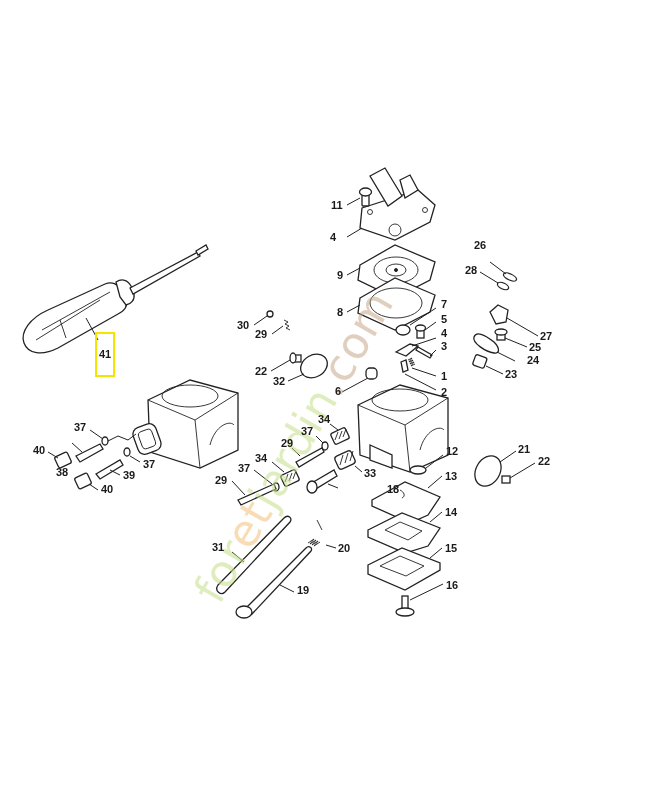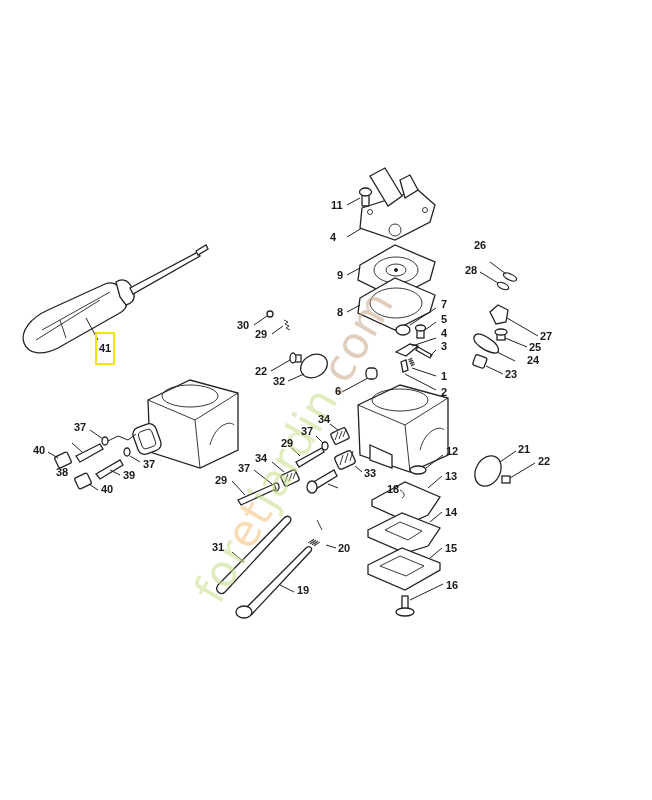--- a/index.html
+++ b/index.html
@@ -2,21 +2,21 @@
 <html><head>
   <meta charset="utf-8">
   <style>
     html, body { margin: 0; padding: 0; background: #ffffff; }
     body { width: 652px; height: 800px; position: relative; overflow: hidden;
            font-family: "Liberation Sans", sans-serif; }
     #canvas { position: absolute; left: 0; top: 0; width: 652px; height: 800px; }
     .callout { position: absolute; font-family: "Liberation Sans", sans-serif;
                font-weight: bold; font-size: 11px; color: #1a1a1a; line-height: 1;
                white-space: nowrap; }
-    .highlight { outline: 2px solid #f5e400; outline-offset: 1px; padding: 8px 1px; }
+    .highlight { outline: 2px solid #f5e400; outline-offset: 1px; padding: 14px 1px; }
     .watermark { position: absolute; font-family: "DejaVu Sans", sans-serif;
                  font-size: 44px; font-weight: normal; opacity: 0.55;
                  transform-origin: left bottom; pointer-events: none; letter-spacing: 1px; }
     svg .part { fill: #ffffff; stroke: #222; stroke-width: 1.3; }
     svg .thin { fill: none; stroke: #222; stroke-width: 0.9; }
     svg .leader { fill: none; stroke: #222; stroke-width: 1; }
     svg .dark { fill: #222; stroke: #222; }
   </style>
 </head>
 <body>

